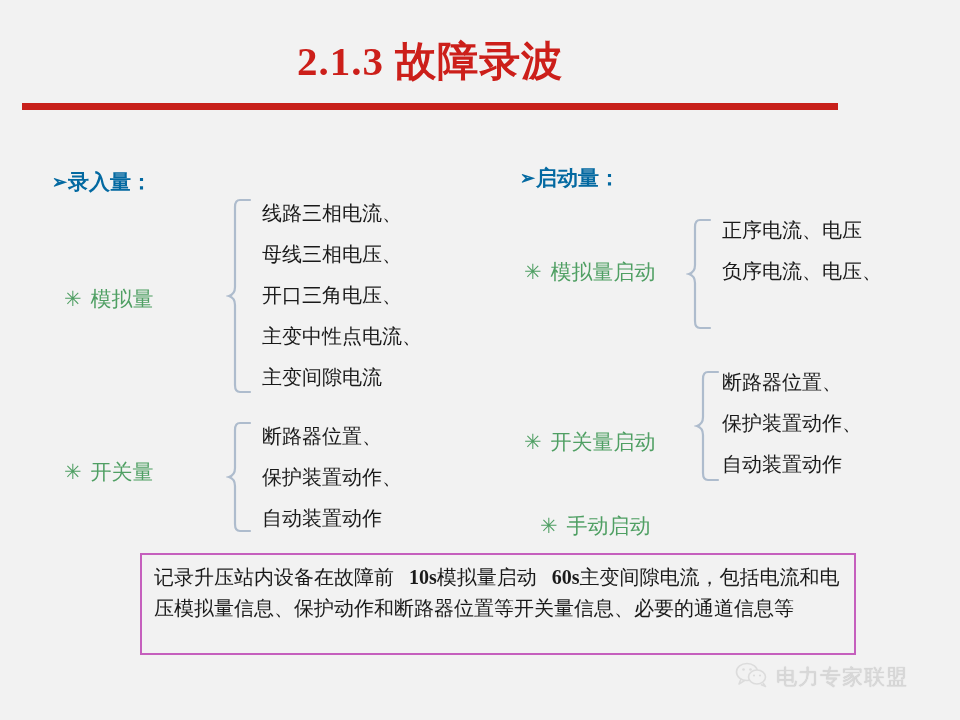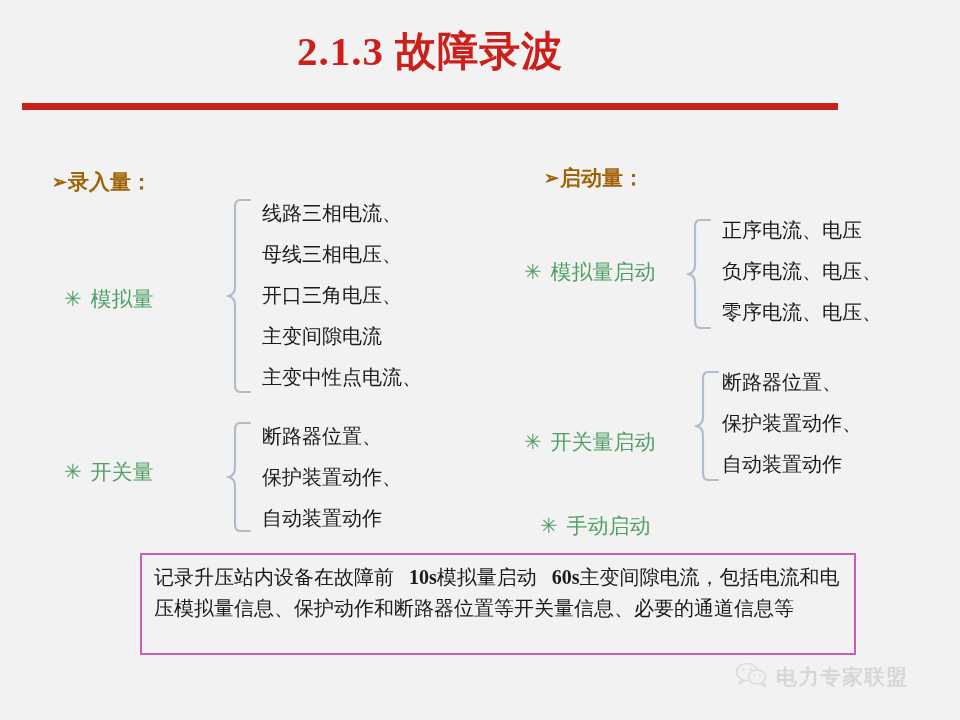--- a/index.html
+++ b/index.html
@@ -18,21 +18,21 @@
     position: absolute;
     inset: 0;
     width: 960px;
     height: 720px;
   }
 
   
   .title {
     position: absolute;
     left: 0;
-    top: 24px;
+    top: 34px;
     width: 860px;
     text-align: center;
     color: #cc1f1a;
     font-size: 41px;
     font-weight: bold;
     letter-spacing: 1px;
     font-family: "Liberation Serif", "DejaVu Serif", serif;
     white-space: nowrap;
   }
   .title .num { font-weight: bold; }
@@ -41,34 +41,34 @@
     left: 22px;
     top: 103px;
     width: 816px;
     height: 7px;
     background: #c8201b;
   }
 
   
   .col-head {
     position: absolute;
-    color: #a16207;
+    color: #0369a1;
     font-size: 21px;
     font-weight: bold;
     white-space: nowrap;
     font-family: "Liberation Serif", "DejaVu Serif", serif;
   }
   .col-head .arrow {
     font-size: 18px;
     margin-right: 1px;
     display: inline-block;
     transform: translateY(-1px);
   }
   #head-left { left: 52px; top: 168px; }
-  #head-right { left: 520px; top: 164px; margin-left: 24px; }
+  #head-right { left: 520px; top: 164px; }
 
   
   .cat {
     position: absolute;
     color: #4f9f63;
     font-size: 21px;
     white-space: nowrap;
     font-family: "Liberation Serif", "DejaVu Serif", serif;
     text-align: right;
   }
@@ -166,22 +166,22 @@
   <div class="brace" style="left:226px; top:198px;">
     <svg width="26" height="196" viewBox="0 0 26 196">
       <path d="M24 2 H14 Q9 2 9 9 V89 Q9 96 3 98 Q9 100 9 107 V187 Q9 194 14 194 H24" fill="none" stroke="#aebccd" stroke-width="2.2" stroke-linecap="round"></path>
     </svg>
   </div>
 
   <div class="items" id="items-analog">
     <div>线路三相电流、</div>
     <div>母线三相电压、</div>
     <div>开口三角电压、</div>
+    <div>主变中性点电流、</div>
     <div>主变间隙电流</div>
-    <div>主变中性点电流、</div>
   </div>
 
   <div class="cat" id="cat-switch">
     <span class="star">✳</span><span>开关量</span>
   </div>
 
   <div class="brace" style="left:226px; top:421px;">
     <svg width="26" height="112" viewBox="0 0 26 112">
       <path d="M24 2 H14 Q9 2 9 9 V47 Q9 54 3 56 Q9 58 9 65 V103 Q9 110 14 110 H24" fill="none" stroke="#aebccd" stroke-width="2.2" stroke-linecap="round"></path>
     </svg>
@@ -203,21 +203,20 @@
 
   <div class="brace" style="left:686px; top:218px;">
     <svg width="26" height="112" viewBox="0 0 26 112">
       <path d="M24 2 H14 Q9 2 9 9 V47 Q9 54 3 56 Q9 58 9 65 V103 Q9 110 14 110 H24" fill="none" stroke="#aebccd" stroke-width="2.2" stroke-linecap="round"></path>
     </svg>
   </div>
 
   <div class="items" id="items-analog-st">
     <div>正序电流、电压</div>
     <div>负序电流、电压、</div>
-    <div>零序电流、电压、</div>
   </div>
 
   <div class="cat" id="cat-switch-st">
     <span class="star">✳</span><span>开关量启动</span>
   </div>
 
   <div class="brace" style="left:694px; top:370px;">
     <svg width="26" height="112" viewBox="0 0 26 112">
       <path d="M24 2 H14 Q9 2 9 9 V47 Q9 54 3 56 Q9 58 9 65 V103 Q9 110 14 110 H24" fill="none" stroke="#aebccd" stroke-width="2.2" stroke-linecap="round"></path>
     </svg>

